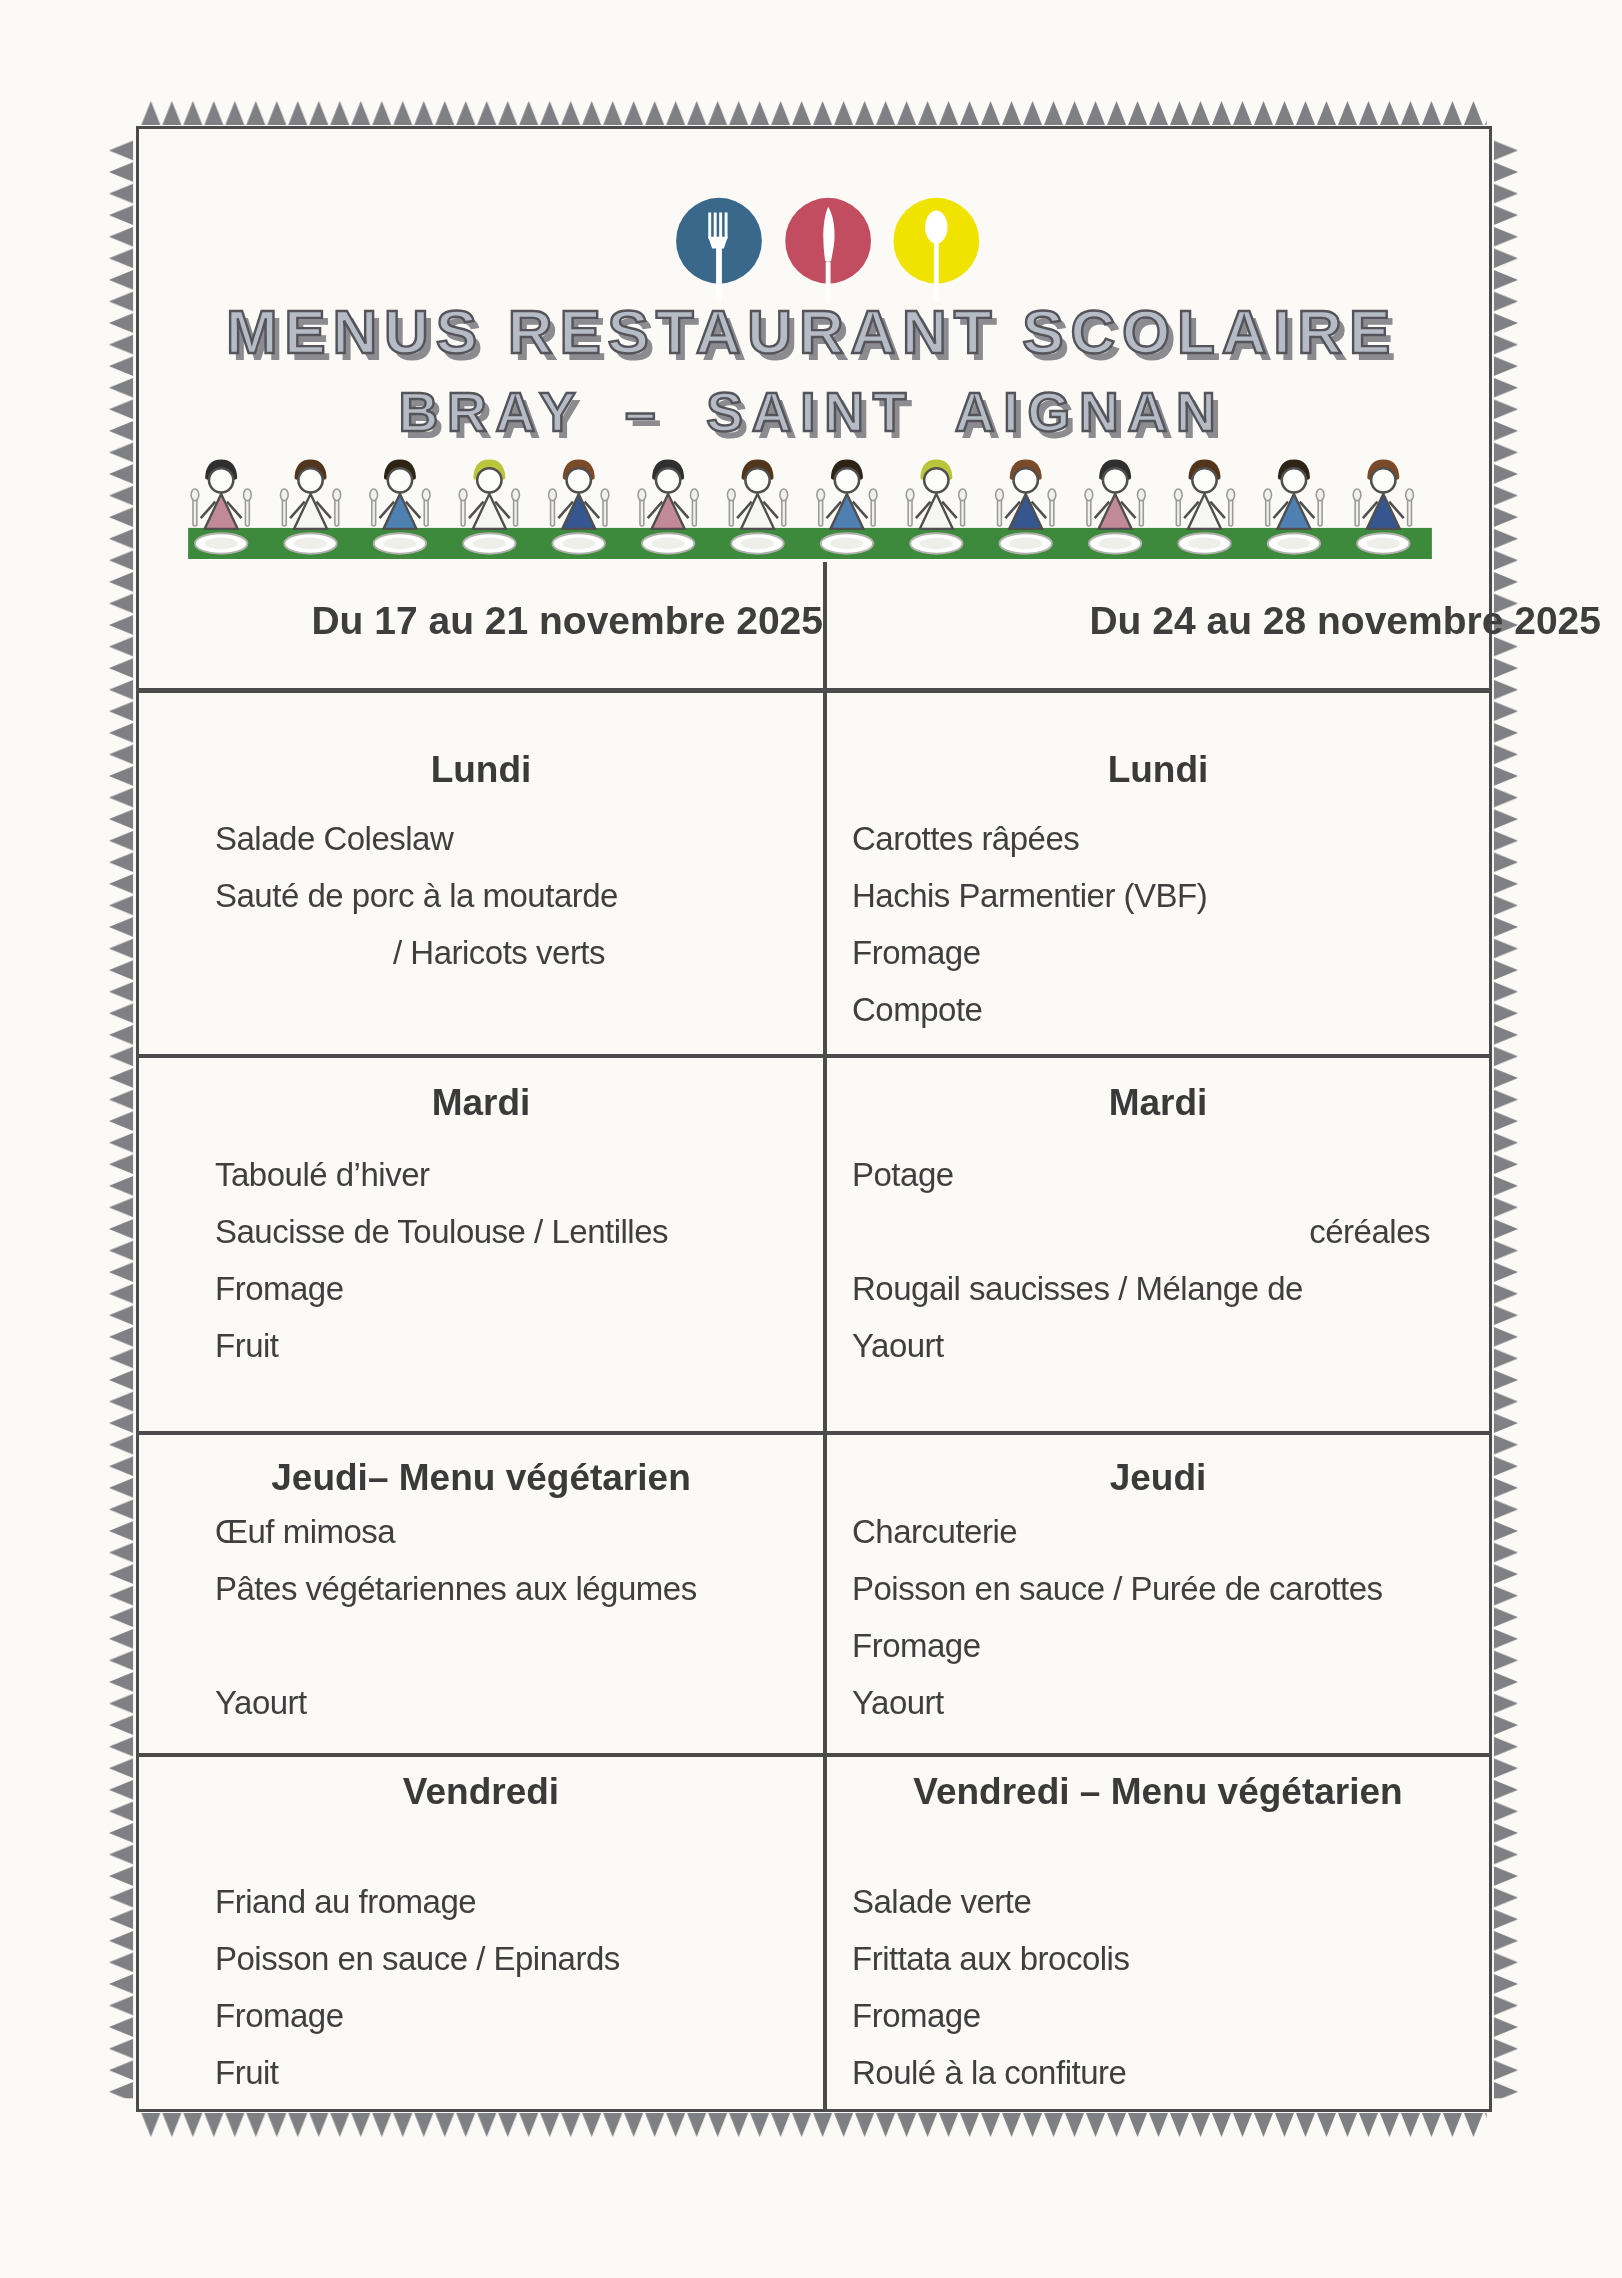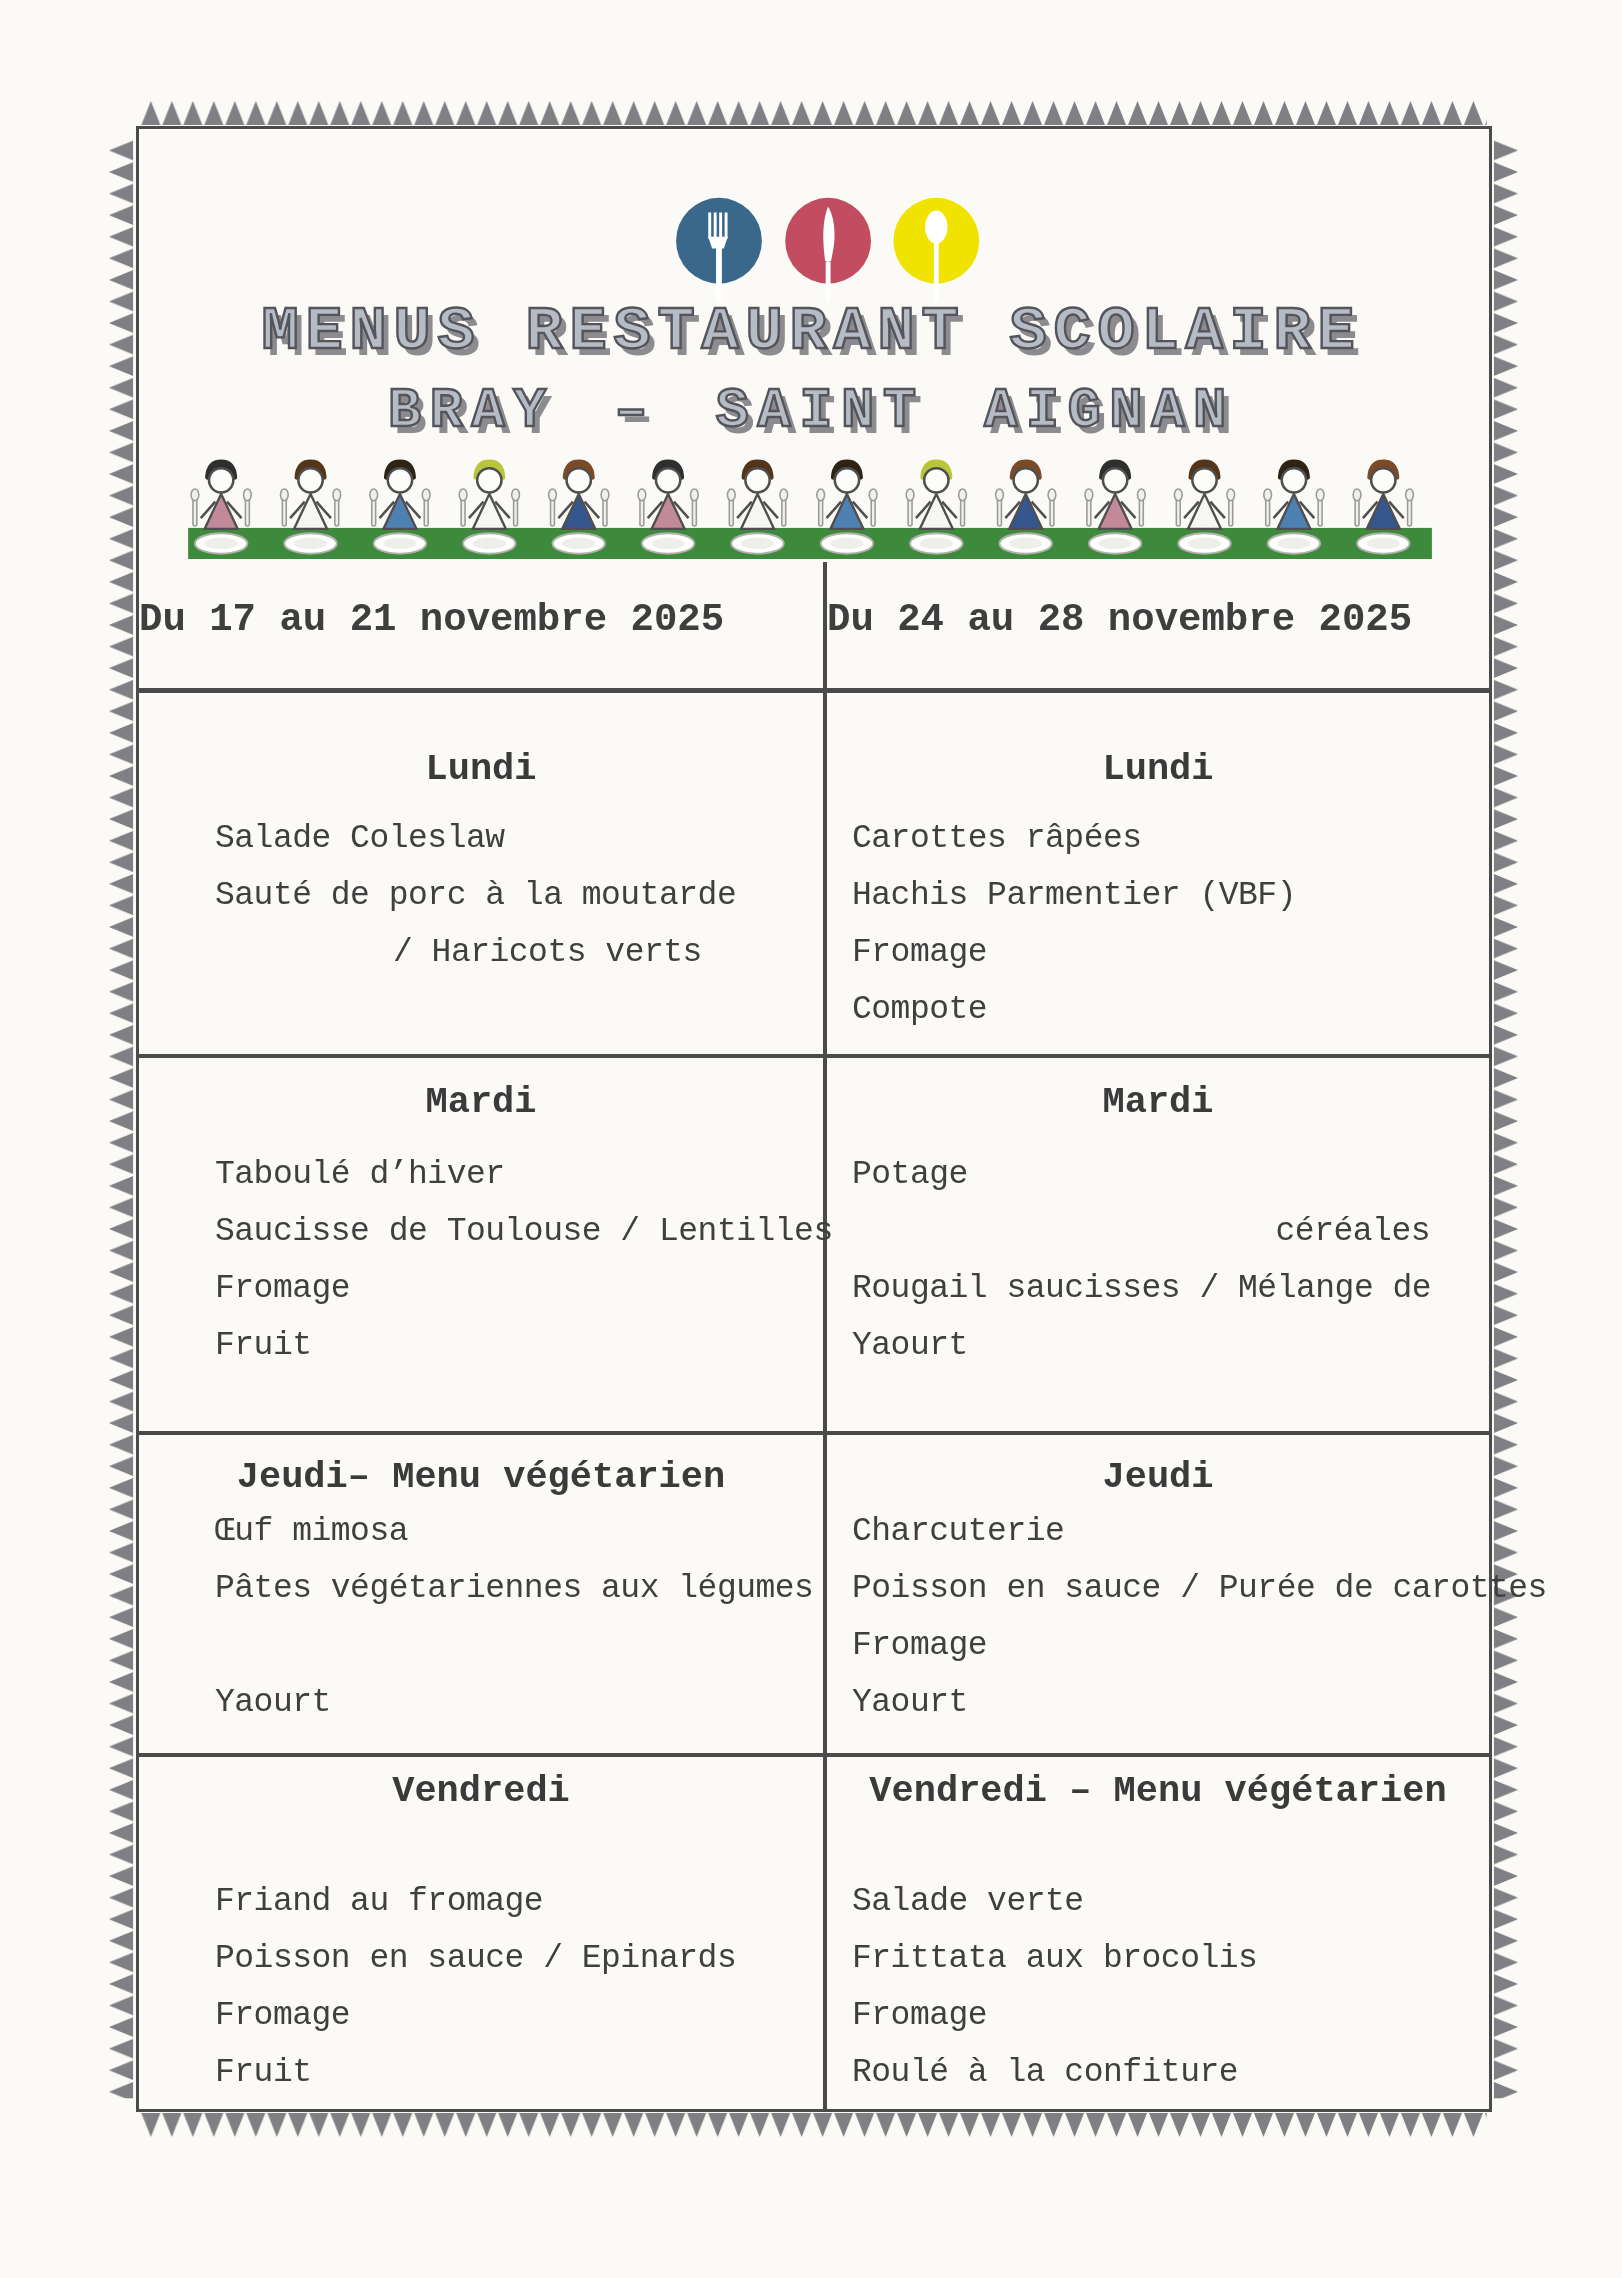--- a/index.html
+++ b/index.html
@@ -1,28 +1,28 @@
 <!DOCTYPE html>
 <html><head>
 <meta charset="utf-8">
 <style>
   html,body{margin:0;padding:0;background:#e8e8e6;}
   .page{position:relative;width:1623px;height:2278px;background:#fbfaf7;overflow:hidden;
-        font-family:Liberation Mono, monospace;color:#3f3f3f;}
+        font-family:Liberation Sans, sans-serif;color:#3f3f3f;}
   .border-strip{position:absolute;}
   .inner-border{position:absolute;left:136px;top:126px;width:1356px;height:1986px;
         border:3.9px solid #4b4b4b;box-sizing:border-box;}
   .logo{position:absolute;left:671px;top:193px;}
   .bubble{position:absolute;left:0;width:100%;text-align:center;font-weight:bold;
         color:#b6bcc5;-webkit-text-stroke:2.4px #54545a;text-shadow:5.9px 6.8px 0 #8b8b90;}
   .bubble.line1{top:296px;font-size:62px;letter-spacing:6.8px;}
   .bubble.line2{top:380px;font-size:55px;letter-spacing:8.8px;word-spacing:17.6px;}
   .kids{position:absolute;left:186px;top:456px;}
   .week-header{position:absolute;top:595px;font-weight:bold;font-size:39px;color:#3e3e3e;
-        text-align:left;line-height:51px;}
+        text-align:right;line-height:51px;}
   .week-header.w1{left:139px;width:684px;}
   .week-header.w2{left:827px;width:774px;}
   .hrule{position:absolute;left:139px;width:1352px;background:#4b4b4b;}
   .vrule{position:absolute;left:823px;top:562px;width:3.9px;height:1550px;background:#4b4b4b;}
   .section{position:absolute;box-sizing:border-box;}
   .section.left{left:139px;width:684px;}
   .section.right{left:827px;width:662px;}
   .section.left .items{margin-left:76px;}
   .section.right .items{margin-left:25px;}
   .r1{padding-top:51px;}.r2{padding-top:19.5px;}.r3{padding-top:17.6px;}.r4{padding-top:9.8px;}

